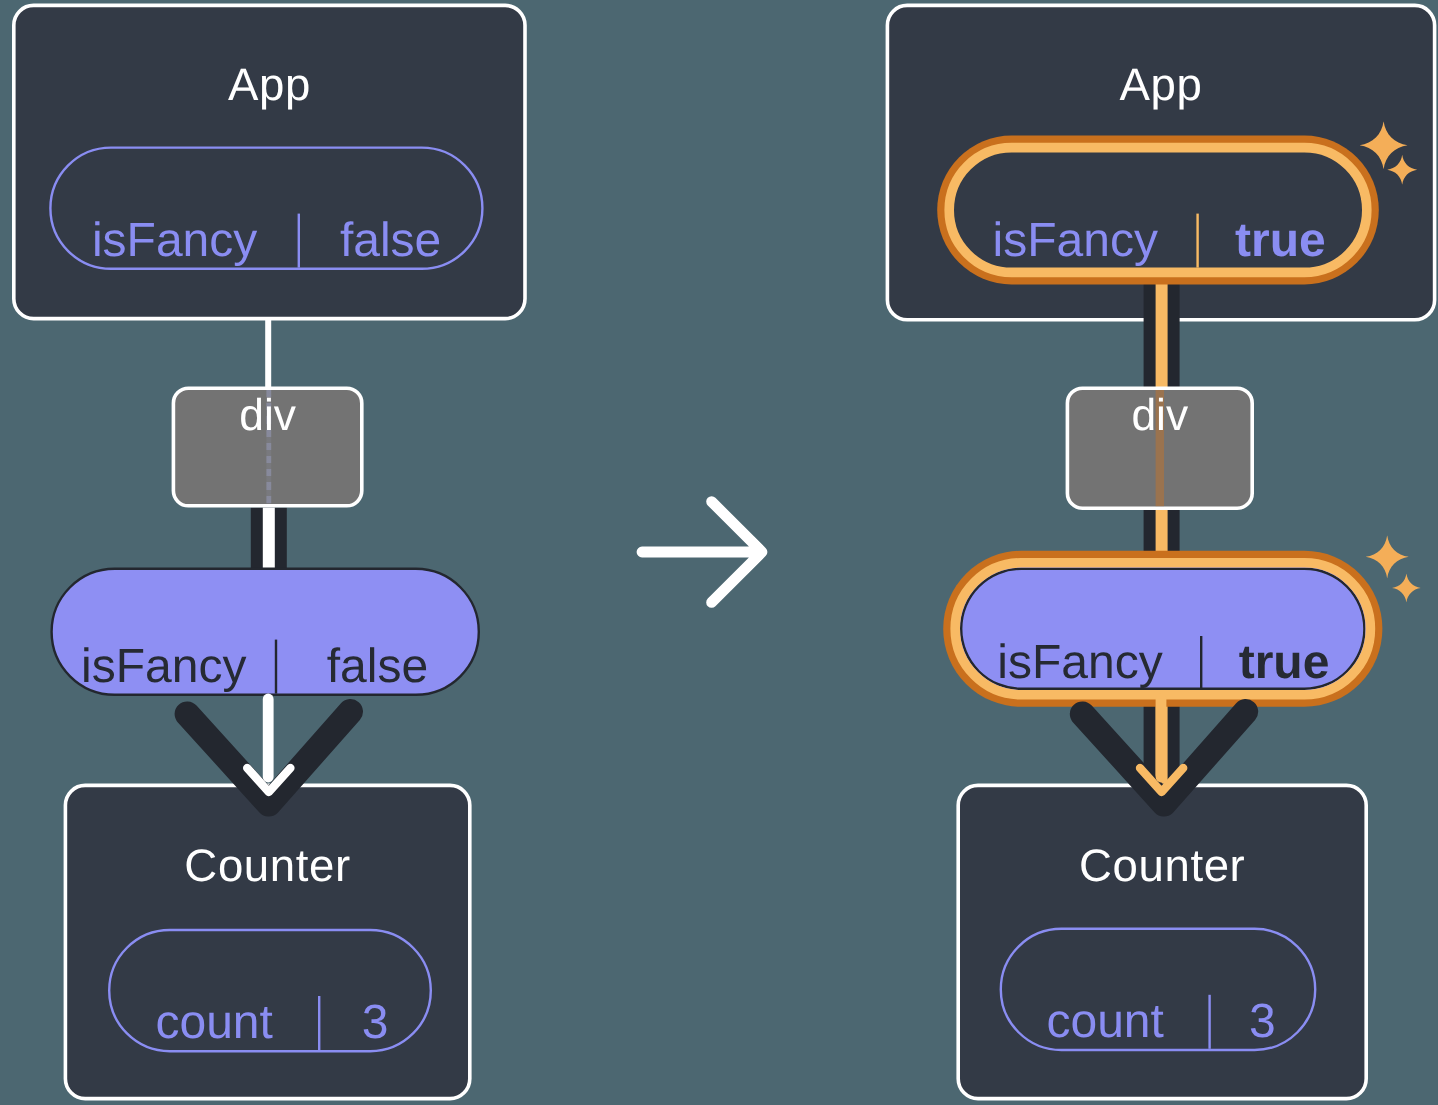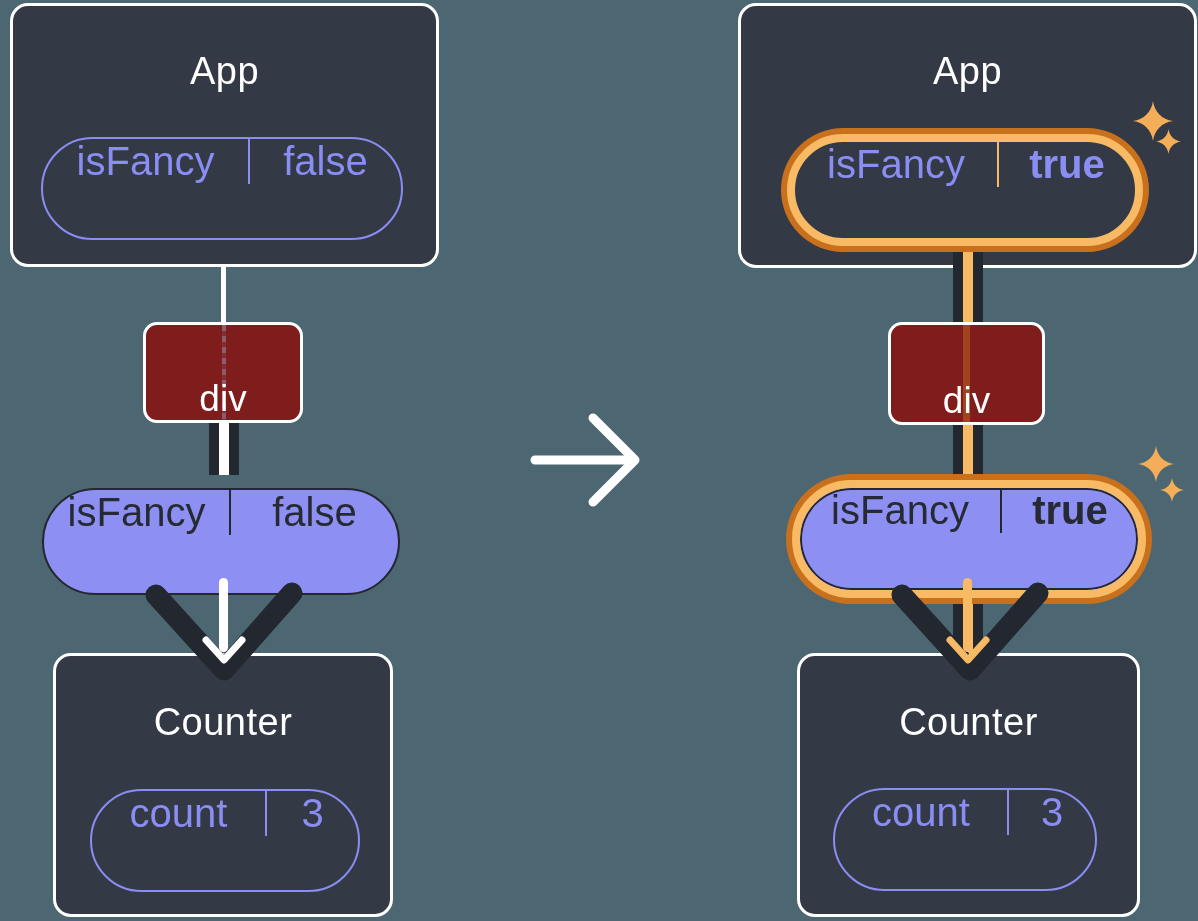--- a/index.html
+++ b/index.html
@@ -12,31 +12,31 @@
   .card{
     position:absolute;background:#333a46;border:3px solid #ffffff;
     border-radius:18px;box-sizing:border-box;z-index:1;
   }
   .card-title{
     position:absolute;text-align:center;color:#ffffff;font-size:38px;
     line-height:1;z-index:3;letter-spacing:.5px;
   }
   
   .dom-box{
-    position:absolute;background:#7f1d1d;border:3px solid #ffffff;
+    position:absolute;background:#737373;border:3px solid #ffffff;
     border-radius:14px;box-sizing:border-box;z-index:3;
-    display:flex;align-items:flex-end;justify-content:center;
+    display:flex;align-items:flex-start;justify-content:center;
     color:#ffffff;font-size:37px;overflow:hidden;
   }
   .ghost-line{position:absolute;top:0;bottom:0;z-index:1;}
   .dom-label{position:relative;z-index:2;}
   
   .pill{
-    position:absolute;display:flex;align-items:flex-start;border-radius:999px;
-    box-sizing:border-box;z-index:3;font-size:40px;margin-top:15px;
+    position:absolute;display:flex;align-items:flex-end;border-radius:999px;
+    box-sizing:border-box;z-index:3;font-size:40px;
   }
   .pill-outline{border:2px solid #8a8df2;color:#8a8df2;background:transparent;}
   .pill-outline .cell + .cell{border-left:2px solid #8a8df2;}
   .pill-filled{background:#8e8ff3;border:2px solid #23272f;color:#262a33;}
   .pill-filled .cell + .cell{border-left:2px solid #23272f;}
   .pill-hl-state{
     background:#333a46;border:8px solid #f8ba64;color:#8a8df2;
     box-shadow:0 0 0 6px #c9701d;
   }
   .pill-hl-state .cell + .cell{border-left:2px solid #f8ba64;}

